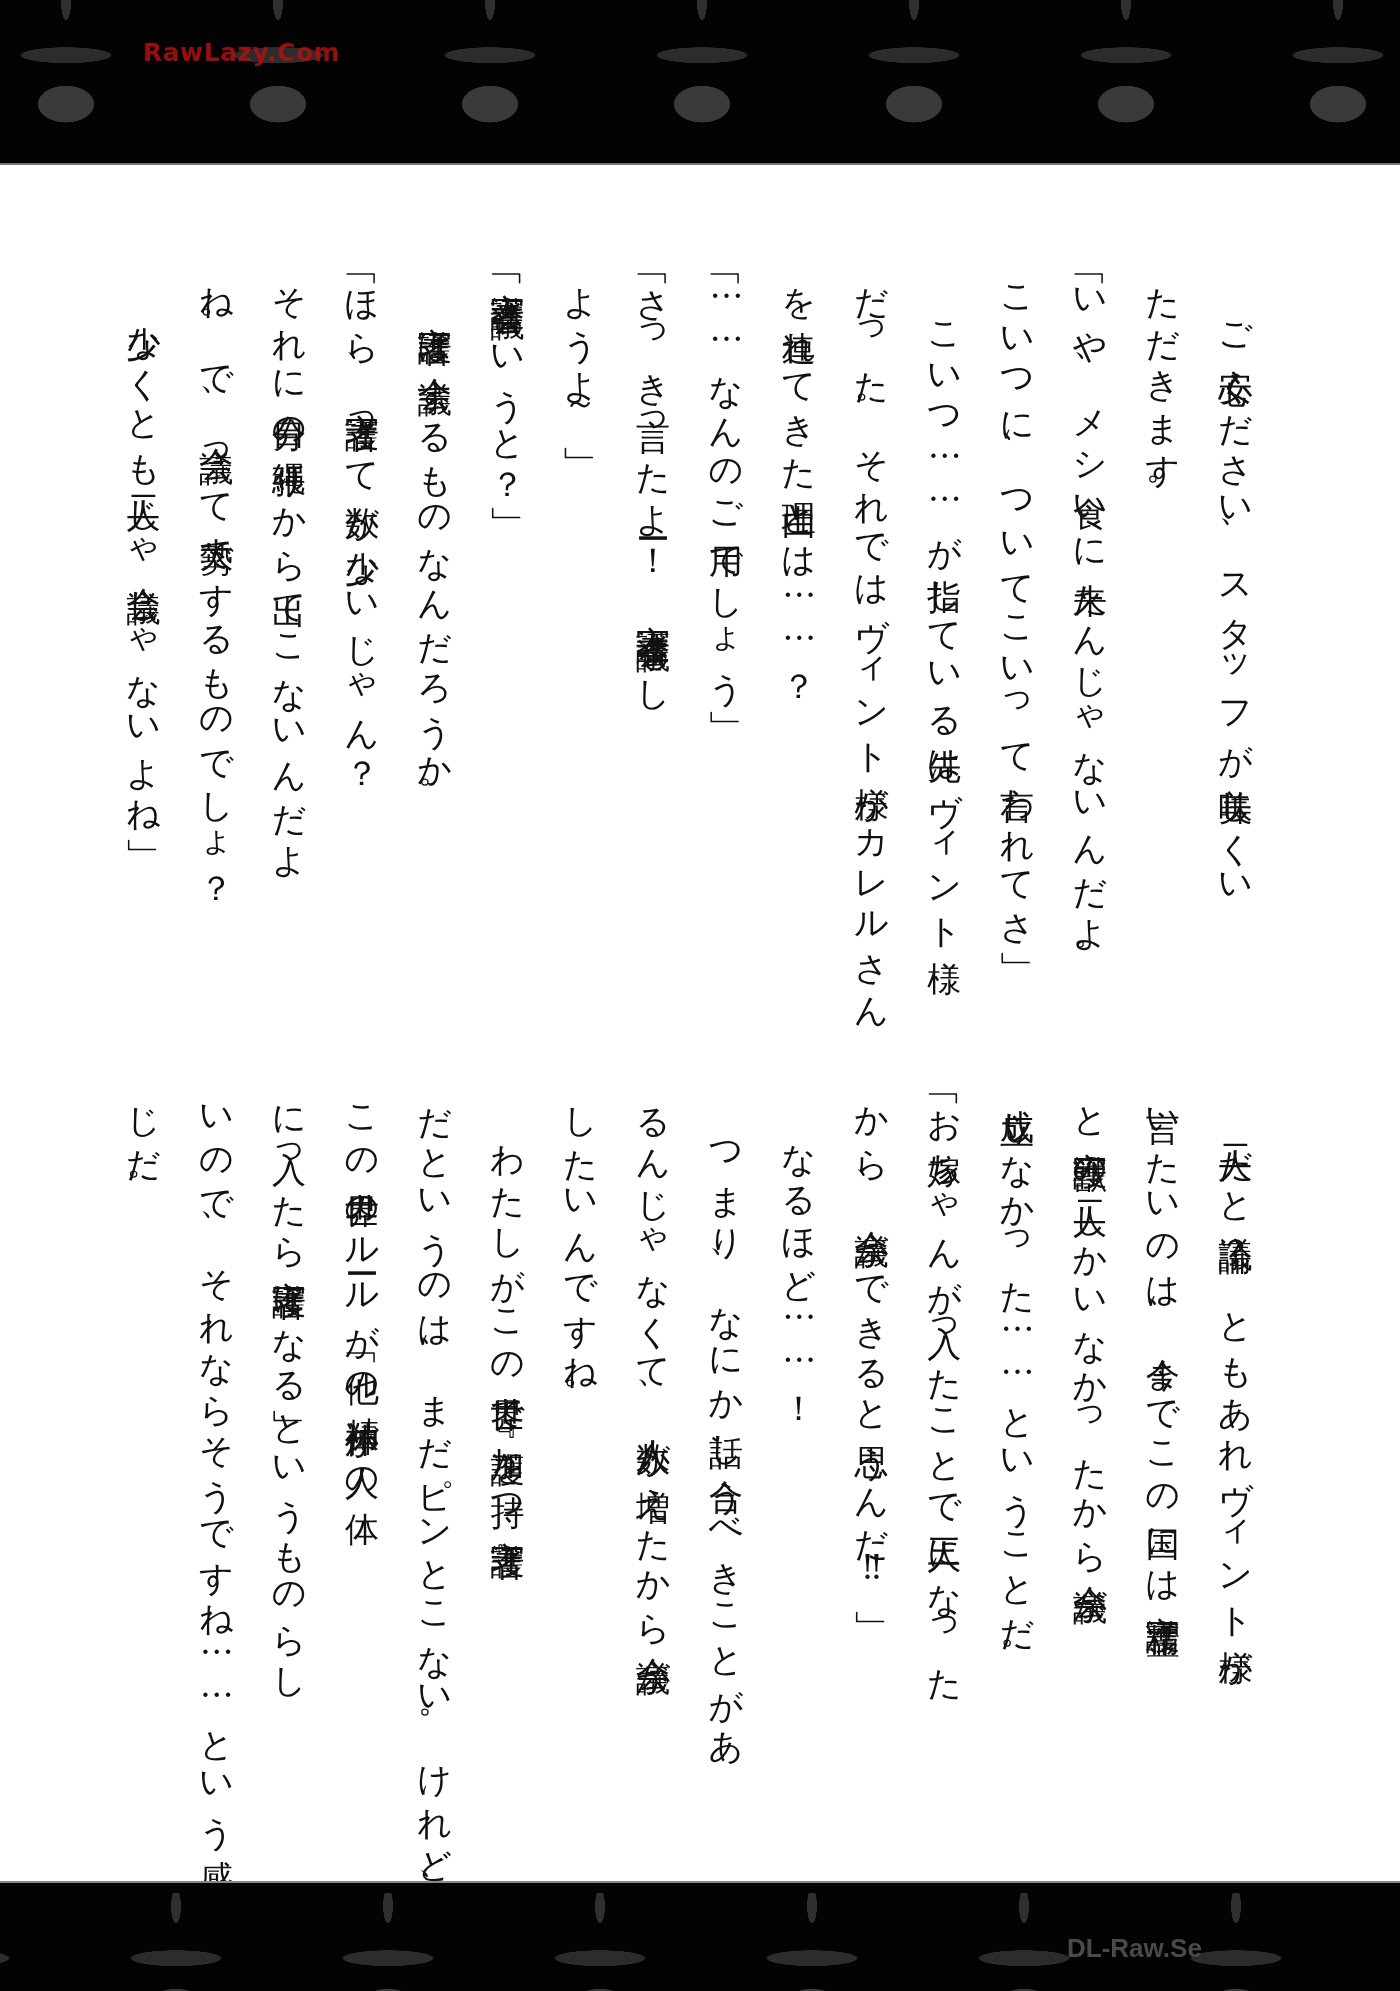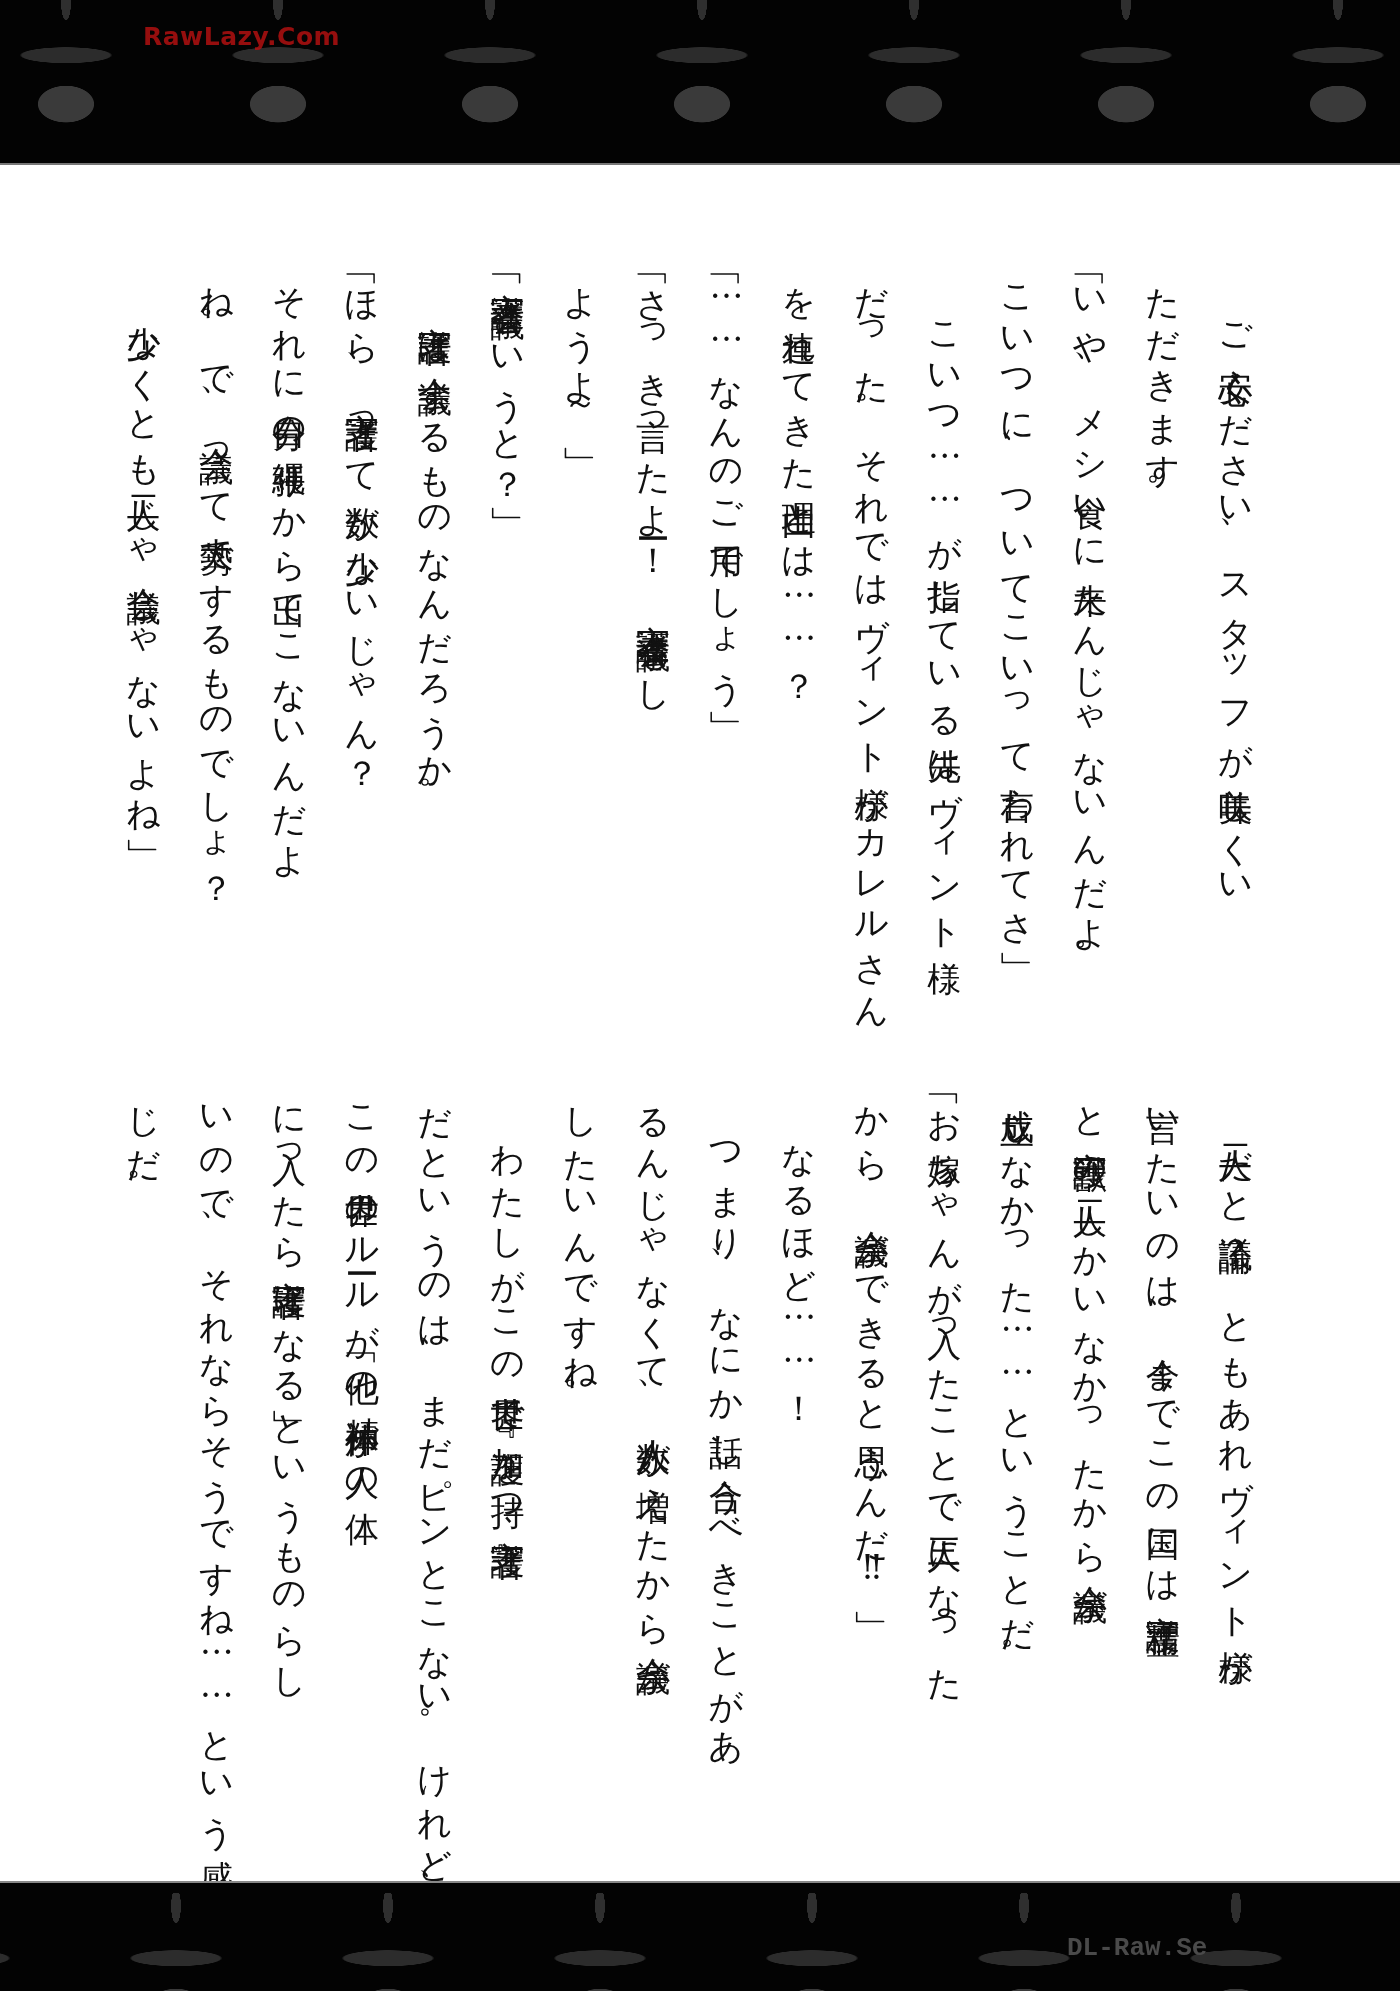--- a/index.html
+++ b/index.html
@@ -13,25 +13,25 @@
     background-image:
       radial-gradient(ellipse 46px 30px at 50% 70%, #3a3a3a 0 60%, transparent 62%),
       radial-gradient(ellipse 80px 14px at 50% 40%, #2c2c2c 0 55%, transparent 58%),
       radial-gradient(ellipse 8px 28px at 50% 8%, #2f2f2f 0 60%, transparent 62%);
     background-size: 212px 163px;
     background-repeat: repeat-x;
   }
   .banner.top { top: 0; height: 163px; background-position: -40px -10px; border-bottom: 2px solid #777; }
   .banner.bottom { top: 1881px; height: 110px; background-position: 70px 10px; border-top: 2px solid #888; }
   .watermark-top {
-    position: absolute; left: 143px; top: 22px; font-family: "DejaVu Sans", sans-serif;
+    position: absolute; left: 143px; top: 38px; font-family: "DejaVu Sans", sans-serif;
     font-size: 25px; font-weight: bold; color: #b01010; opacity: 0.85; letter-spacing: 0.5px;
   }
   .watermark-bottom {
-    position: absolute; left: 1067px; top: 1933px; font-family: Liberation Mono, monospace;
+    position: absolute; left: 1067px; top: 1933px; font-family: Liberation Sans, sans-serif;
     font-size: 26px; font-weight: bold; color: #4a4a4a; letter-spacing: 0px;
   }
   .text-block { position: absolute; left: 0; width: 1400px; }
   .text-block.upper { top: 263px; height: 720px; }
   .text-block.lower { top: 1083px; height: 740px; }
   .col {
     position: absolute; top: 0;
     writing-mode: vertical-rl; text-orientation: upright;
     font-size: 34px; line-height: 40px; letter-spacing: 3px;
     color: #111; white-space: nowrap; width: 40px; margin-left: -20px;

